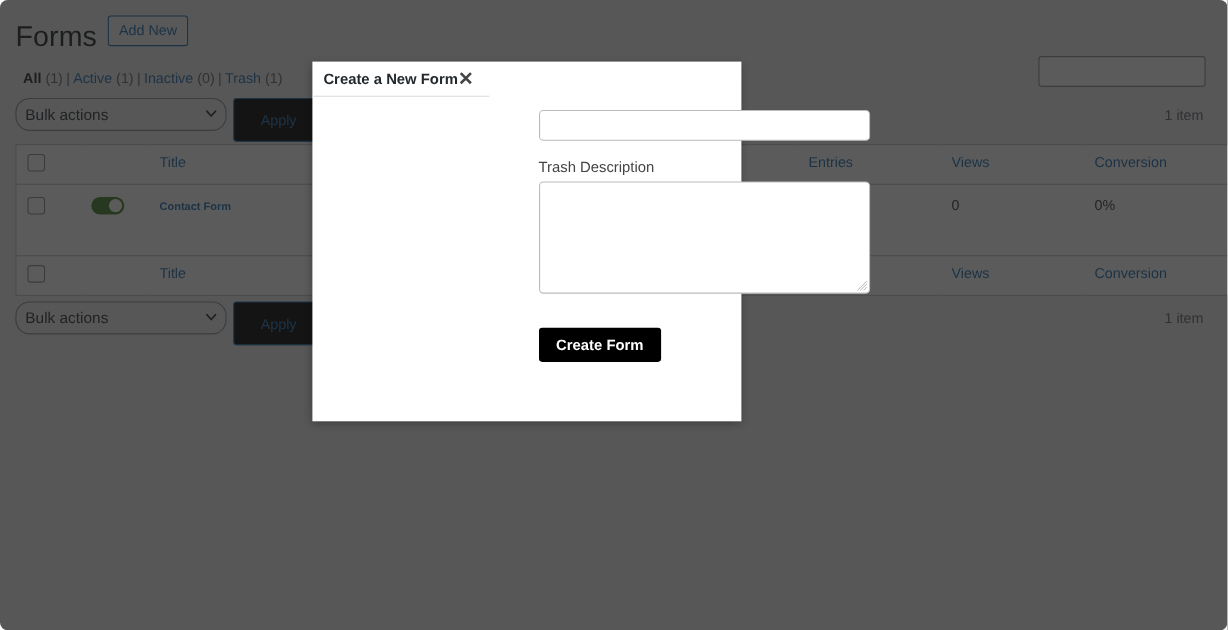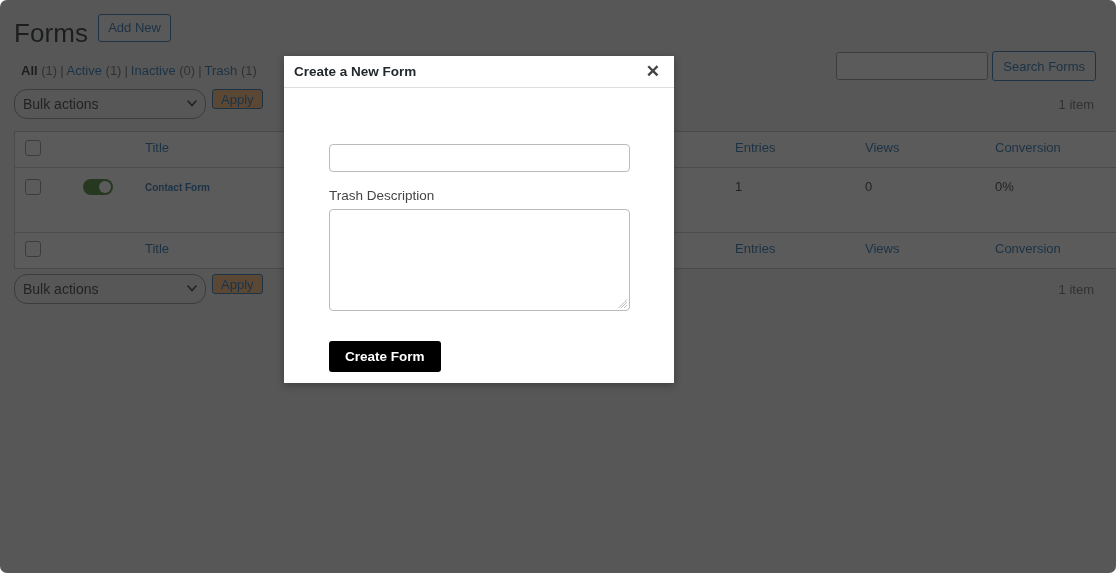--- a/index.html
+++ b/index.html
@@ -121,25 +121,25 @@
     right: 9px;
     top: 11px;
     pointer-events: none;
     width: 10px;
     height: 7px;
   }
   .apply-btn {
     margin-left: 6px;
     font-size: 13px;
     color: #2271b1;
-    background: #fdba74;
+    background: #000000;
     border: 1px solid #2271b1;
     border-radius: 3px;
-    height: 20px;
-    padding: 0 8px;
+    height: 40px;
+    padding: 0 24px;
     cursor: pointer;
     font-family: inherit;
     box-sizing: border-box;
   }
   .search-box {
     position: absolute;
     right: 0;
     top: -38px;
     display: flex;
     align-items: center;
@@ -266,22 +266,20 @@
     position: absolute;
     left: 284px;
     top: 56px;
     width: 390px;
     height: 327px;
     background: #fff;
     z-index: 60;
     box-sizing: border-box;
     box-shadow: 0 2px 8px rgba(0,0,0,0.3);
     display: flex;
-    flex-direction: column;
-    gap: 12px;
   }
   .modal-header {
     height: 31px;
     border-bottom: 1px solid #ddd;
     display: flex;
     align-items: center;
     padding: 0 14px 0 10px;
     flex: none;
   }
   .modal-title {
@@ -387,21 +385,20 @@
           <option>Bulk actions</option>
         </select>
         <svg class="chev" viewBox="0 0 10 7">
           <path d="M1 1 L5 5.5 L9 1" stroke="#2c3338" stroke-width="1.6" fill="none" stroke-linecap="round"></path>
         </svg>
       </span>
       <button class="apply-btn">Apply</button>
 
       <div class="search-box">
         <input class="search-input" type="text" placeholder="" style="">
-        <button class="search-btn">Search Forms</button>
       </div>
       <span class="displaying-num">1 item</span>
     </div>
 
     <table class="wp-list-table">
       <thead>
         <tr>
           <th class="col-cb">
             <span class="cb-box"></span>
           </th>

